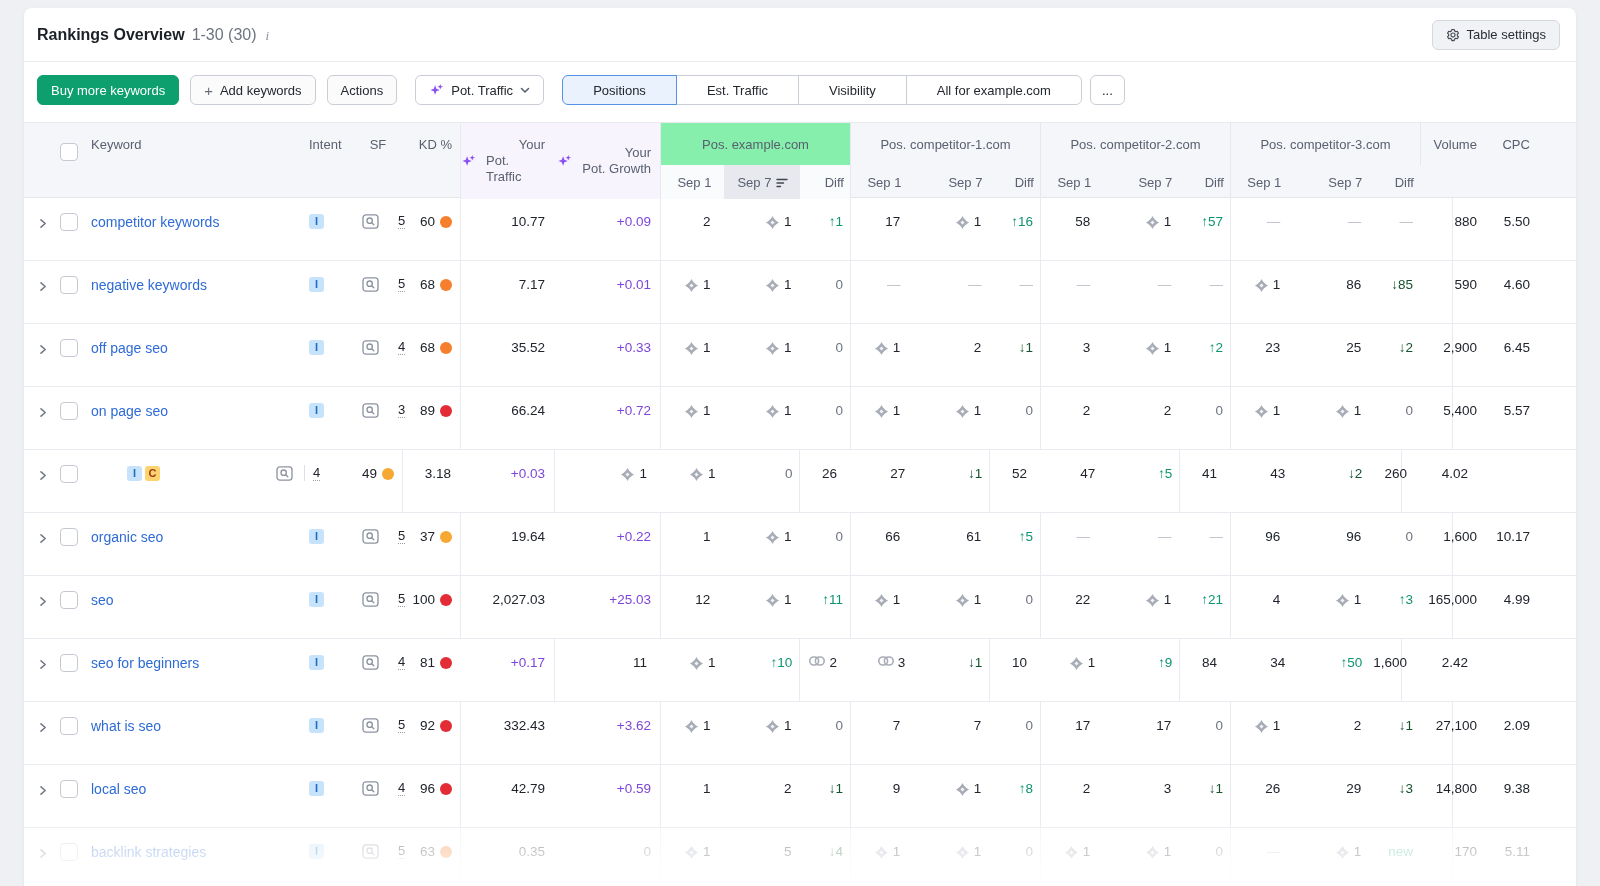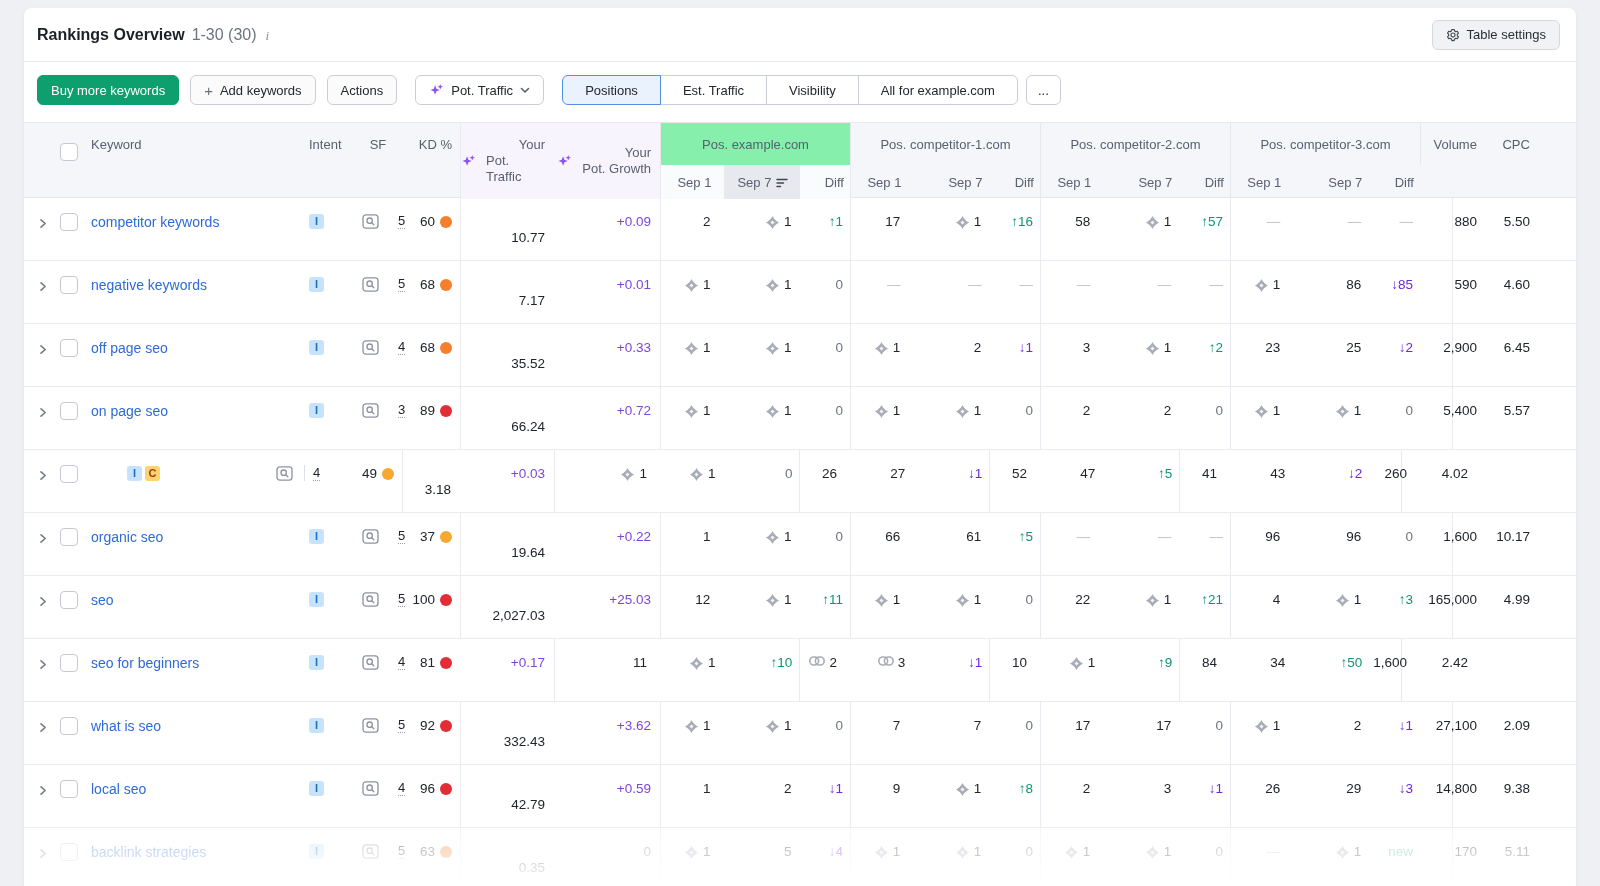--- a/index.html
+++ b/index.html
@@ -22,21 +22,21 @@
   .btn.settings{background:#f1f2f5;border-color:#d5d8de;gap:7px;color:#2a2e36;}
 
   
   .toolbar{display:flex;align-items:center;padding:13px 0 17px 13px;}
   .btn.green{background:#0e9f6e;color:#fff;font-weight:500;border-color:#0e9f6e;}
   .btn.light{background:#fbfbfc;border-color:#c9cdd5;gap:7px;}
   .btn.white{background:#fff;border-color:#c9cdd5;gap:7px;}
   .plus{font-size:15px;color:#696f7b;line-height:1;}
   .mlg{margin-left:11px;} .mldd{margin-left:18px;}
   .tabs{display:flex;align-items:center;margin-left:18px;}
-  .tab{height:30px;display:flex;align-items:center;padding:0 22px;background:#fff;
+  .tab{height:30px;display:flex;align-items:center;padding:0 30px;background:#fff;
     border:1px solid #c9cdd5;margin-left:-1px;font-size:13px;color:#23272e;cursor:pointer;
     box-sizing:border-box;position:relative;}
   .tab:first-child{border-radius:6px 0 0 6px;margin-left:0;}
   .tab.lastseg{border-radius:0 6px 6px 0;}
   .tab.selected{background:#e9f2fd;border-color:#5491e4;z-index:2;}
   .tab.more{border-radius:6px;margin-left:8px;padding:0 11px;}
 
   
   :root{--cols:36px 26px 182px 86px 48px 58px 94px 106px
     63.4px 76px 50.6px 63.4px 76px 50.6px 63.4px 76px 50.6px 63.4px 76px 50.6px 70px 62px;}
@@ -78,25 +78,25 @@
   .badge{width:15px;height:15px;border-radius:3px;font-size:11px;font-weight:700;line-height:15px;
     text-align:center;display:inline-block;}
   .badge.bi{background:#c6e3fb;color:#1d6fc0;}
   .badge.bc{background:#fcd36e;color:#9a3b13;}
   .c-sf{padding-left:8px;padding-top:15px;align-items:flex-start;}
   .sfdiv{width:1px;height:16px;background:#dcdfe5;margin:0 8px 0 7px;}
   .sfnum{font-size:13px;color:#20242c;border-bottom:1px dotted #9aa0ab;line-height:15px;cursor:pointer;}
   .c-kd{padding-right:8px;}
   .kddot{width:12px;height:12px;border-radius:50%;margin-left:5px;margin-top:2px;}
   .kddot.orange{background:#f57f2d;} .kddot.amber{background:#f7a833;} .kddot.red{background:#e22d36;}
-  .c-traffic{padding-right:9px;align-items:center;} .c-growth{padding-right:9px;}
+  .c-traffic{padding-right:9px;} .c-growth{padding-right:9px;}
   .growth{color:#7d45d9;} .growth.muted{color:#6d7480;}
   .pc1{padding-right:13px;} .pc2{padding-right:8px;} .pc3{padding-right:7px;}
   .ic{display:inline-flex;margin-right:4px;margin-top:1px;}
-  .up{color:#0f9472;} .down{color:#6d28d9;} .zero{color:#6d7480;}
+  .up{color:#0f9472;} .down{color:#14532d;} .zero{color:#6d7480;}
   .dash{color:#b9bec8;} .new{color:#36b792;}
   .c-vol{padding-right:13px;margin-left:32px;} .c-cpc{padding-right:22px;}
   .fade{position:absolute;left:0;right:0;bottom:0;height:72px;pointer-events:none;
     background:linear-gradient(180deg,rgba(255,255,255,0) 0%,rgba(255,255,255,.93) 100%);}
 </style>
 </head>
 <body>
 
 <div class="page">
   <div class="card">

